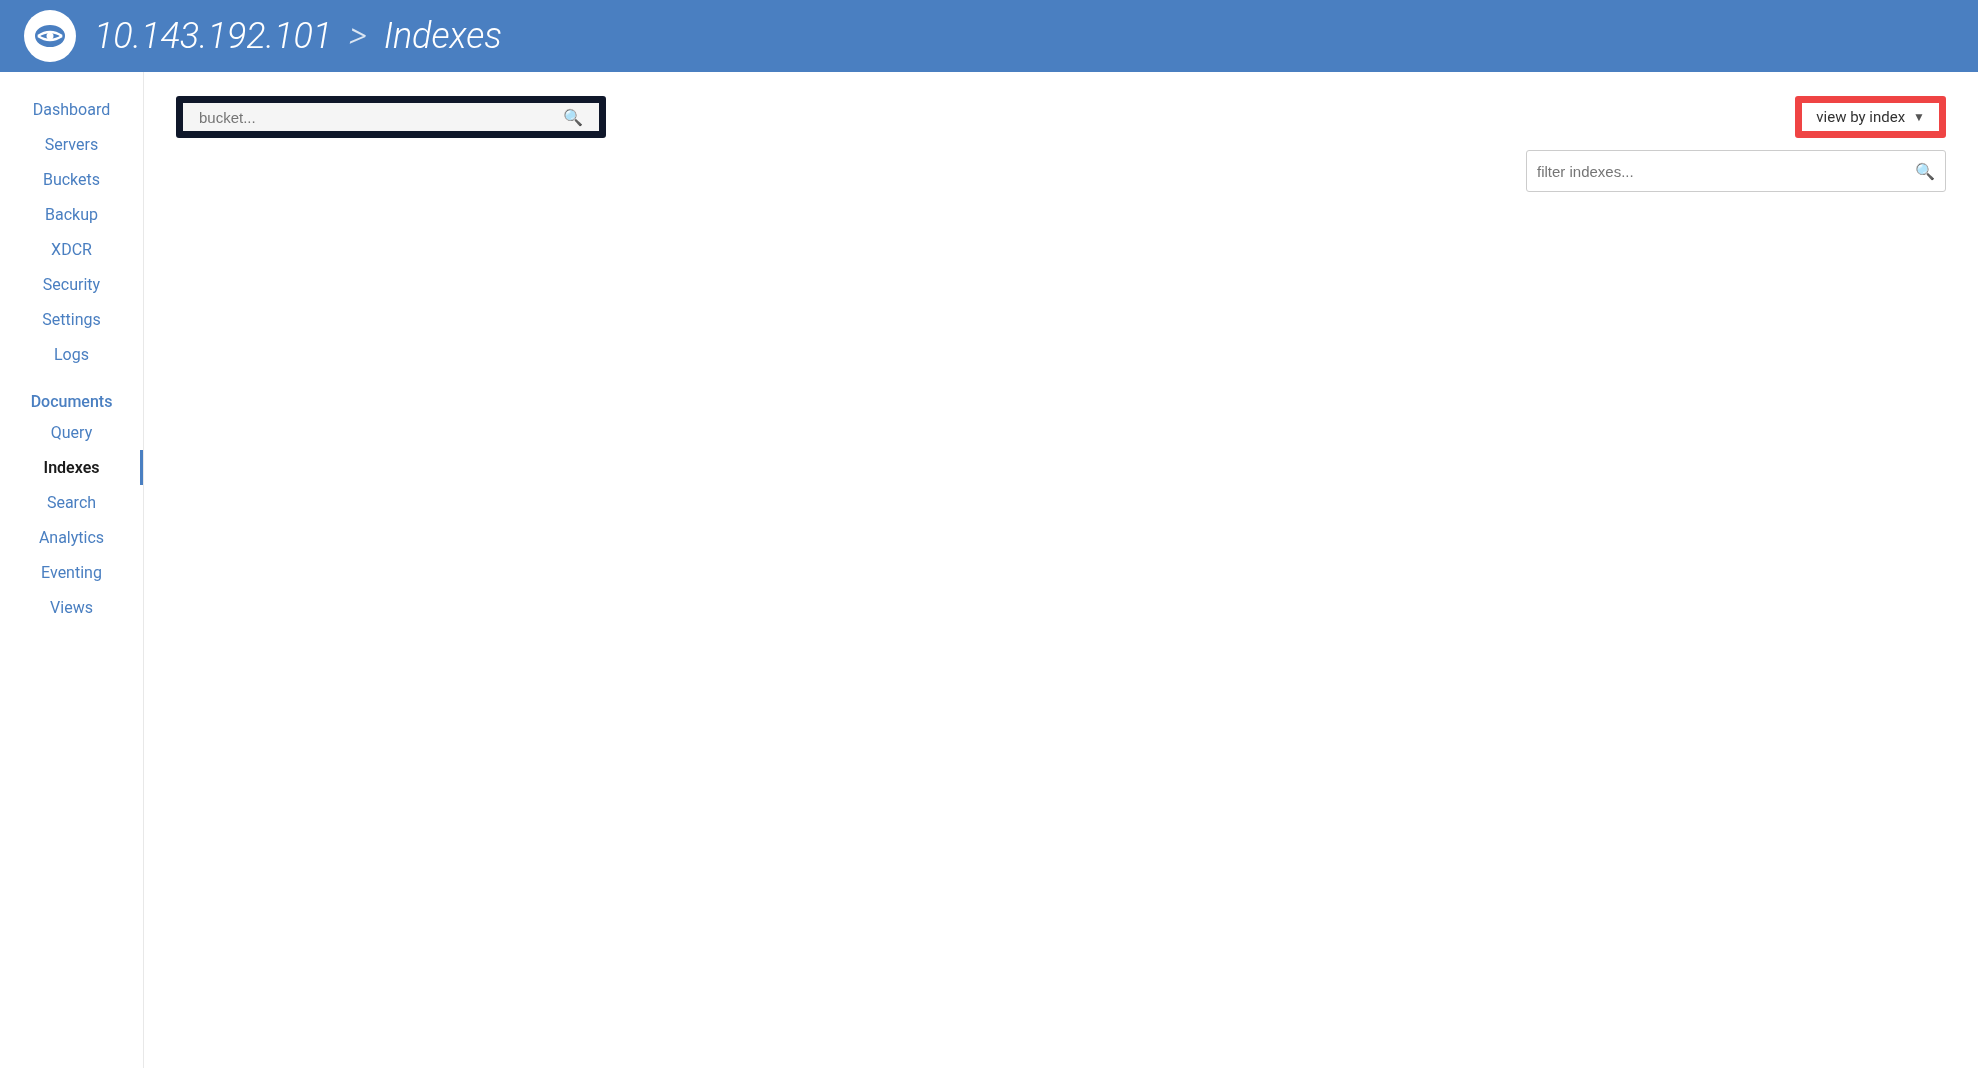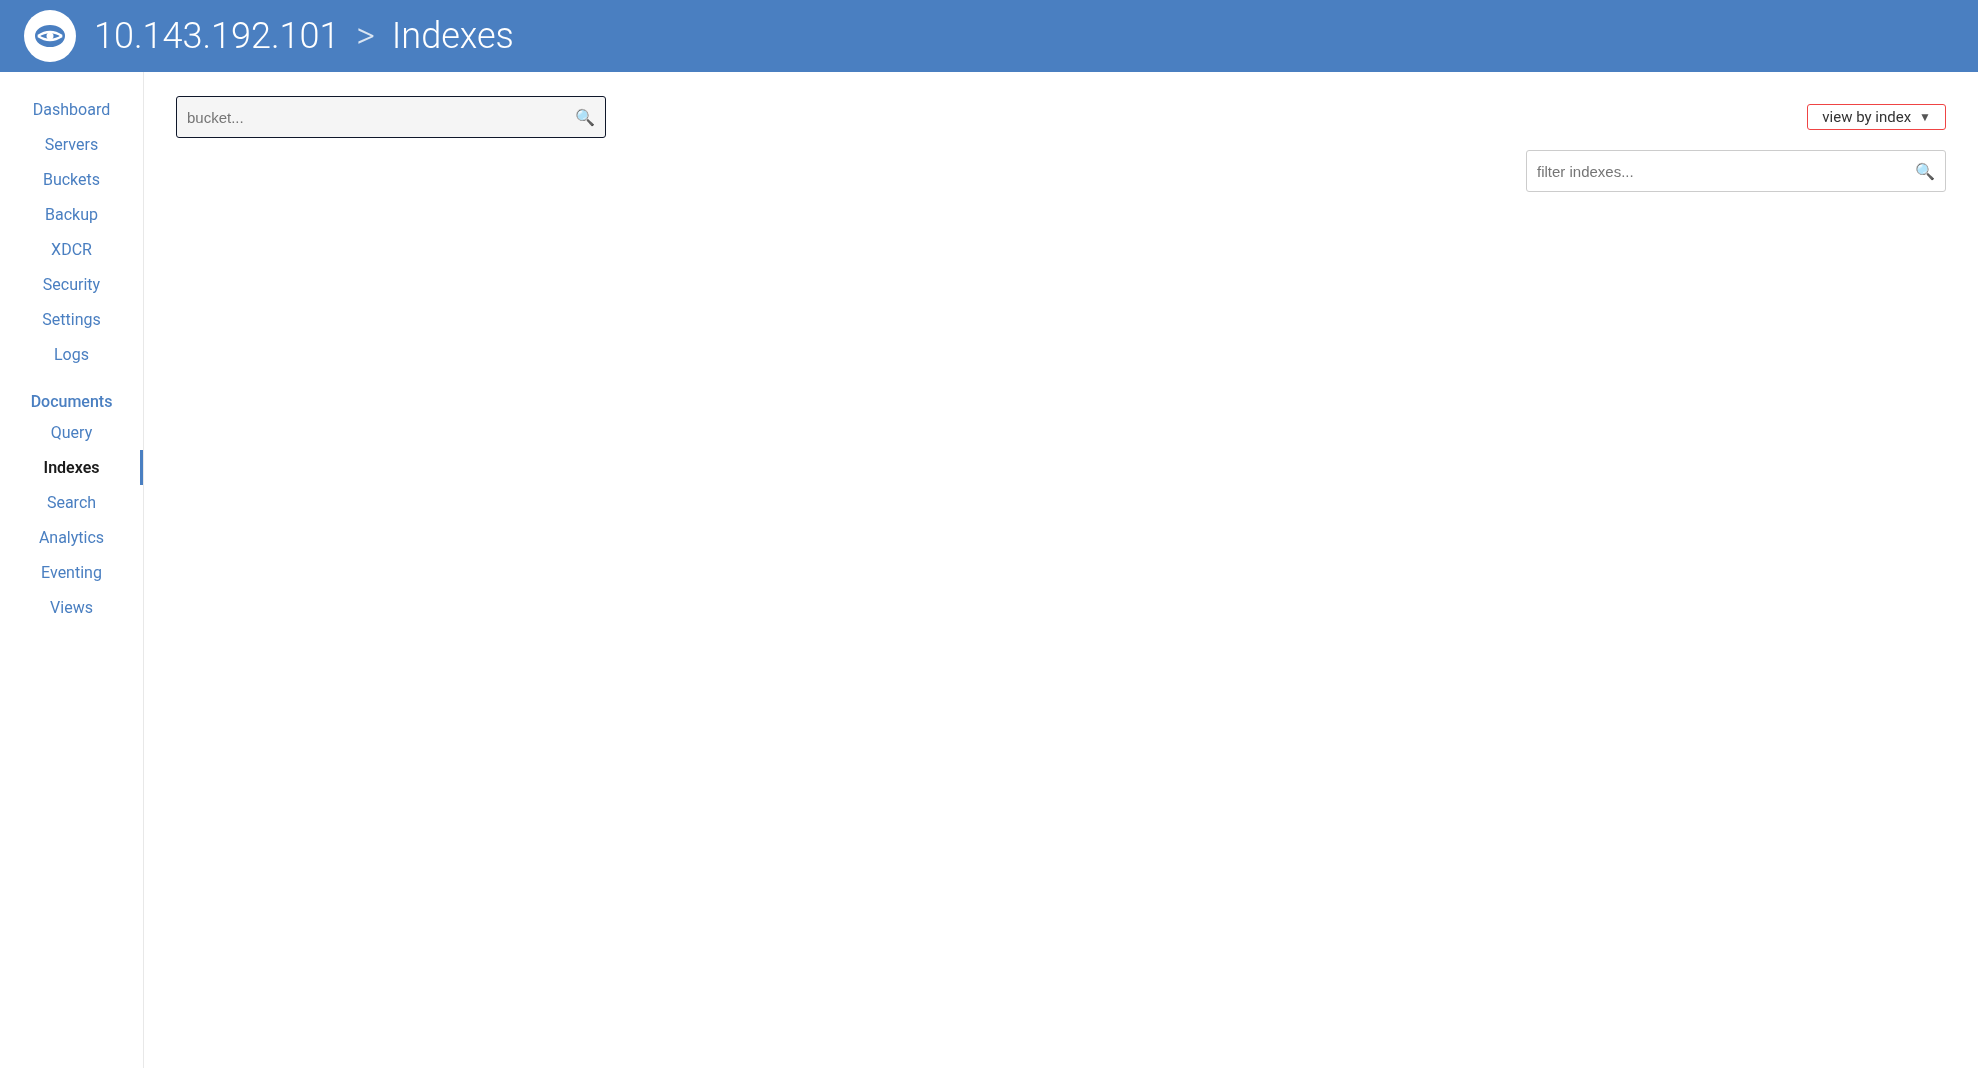--- a/index.html
+++ b/index.html
@@ -7,20 +7,21 @@
 
     
     .header {
       background: #4a7fc1;
       color: white;
       display: flex;
       align-items: center;
       padding: 0 24px;
       height: 72px;
       flex-shrink: 0;
+      font-style: italic;
     }
     .header-logo {
       width: 52px;
       height: 52px;
       background: white;
       border-radius: 50%;
       display: flex;
       align-items: center;
       justify-content: center;
       margin-right: 18px;
@@ -104,24 +105,24 @@
     .controls-row {
       display: flex;
       align-items: center;
       gap: 0;
       margin-bottom: 12px;
     }
 
     .bucket-search-wrap {
       display: flex;
       align-items: center;
-      border: 1px solid #0f172a;
+      border: 7px solid #0f172a;
       border-radius: 3px;
       background: #f5f5f5;
-      padding: 0 10px;
+      padding: 0 16px;
       height: 42px;
       width: 430px;
       flex-shrink: 0;
     }
     .bucket-search-input {
       border: none;
       background: transparent;
       font-size: 15px;
       color: #aaa;
       outline: none;
@@ -142,23 +143,23 @@
       color: #333;
       outline: none;
       width: 320px;
       margin-left: 8px;
     }
 
     .view-by-dropdown {
       margin-left: auto;
       display: flex;
       align-items: center;
-      border: 1px solid #ef4444;
-      border-radius: 3px;
-      height: 26px;
+      border: 7px solid #ef4444;
+      border-radius: 3px;
+      height: 42px;
       padding: 0 14px;
       background: #fff;
       font-size: 15px;
       color: #333;
       cursor: pointer;
       gap: 8px;
       white-space: nowrap;
     }
     .view-by-dropdown .chevron { font-size: 12px; color: #555; }
 

